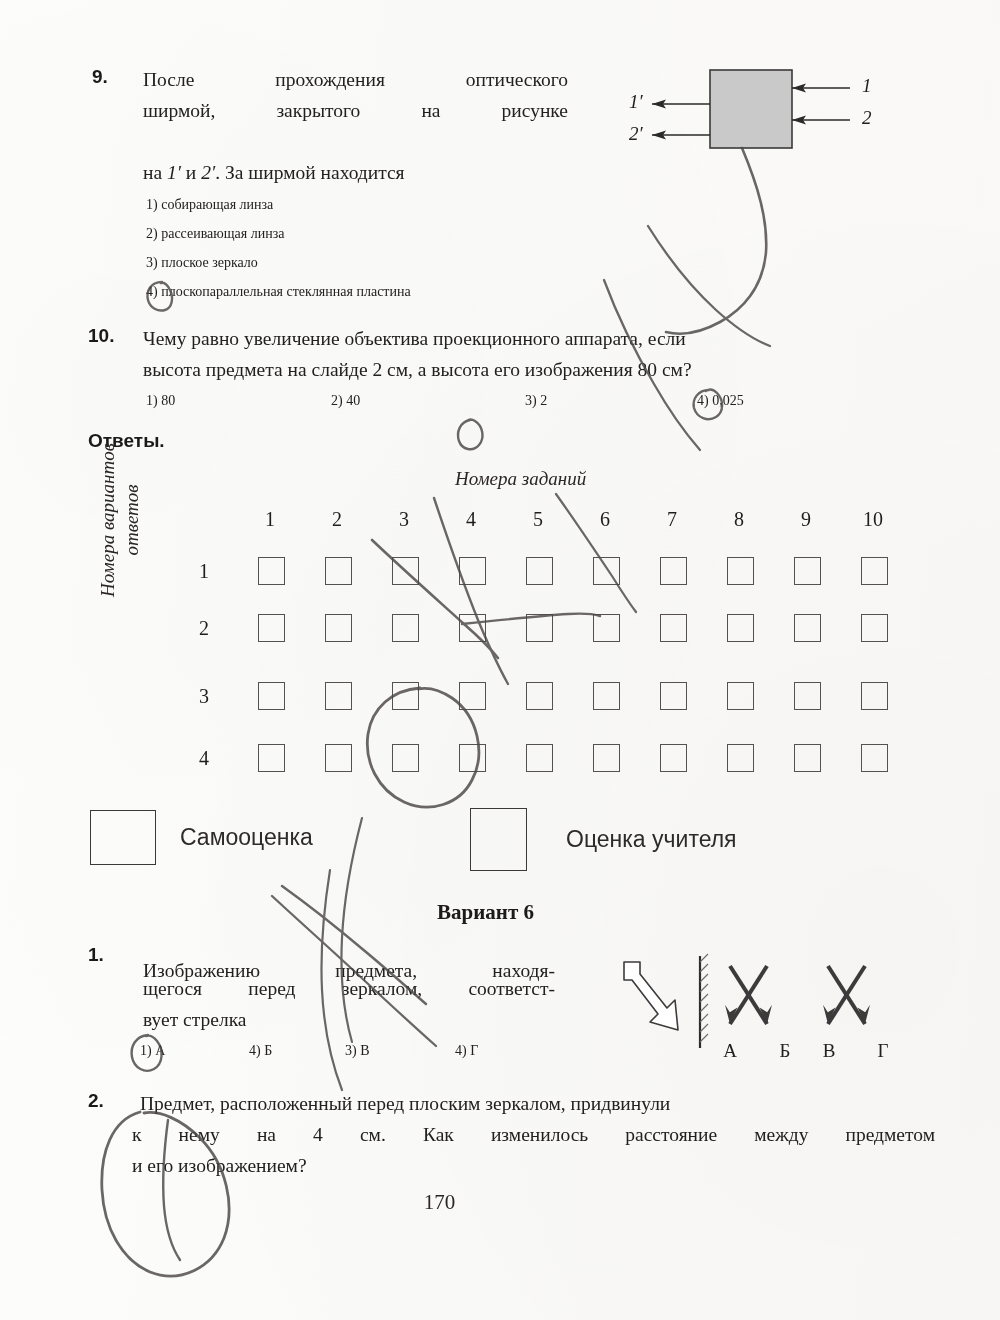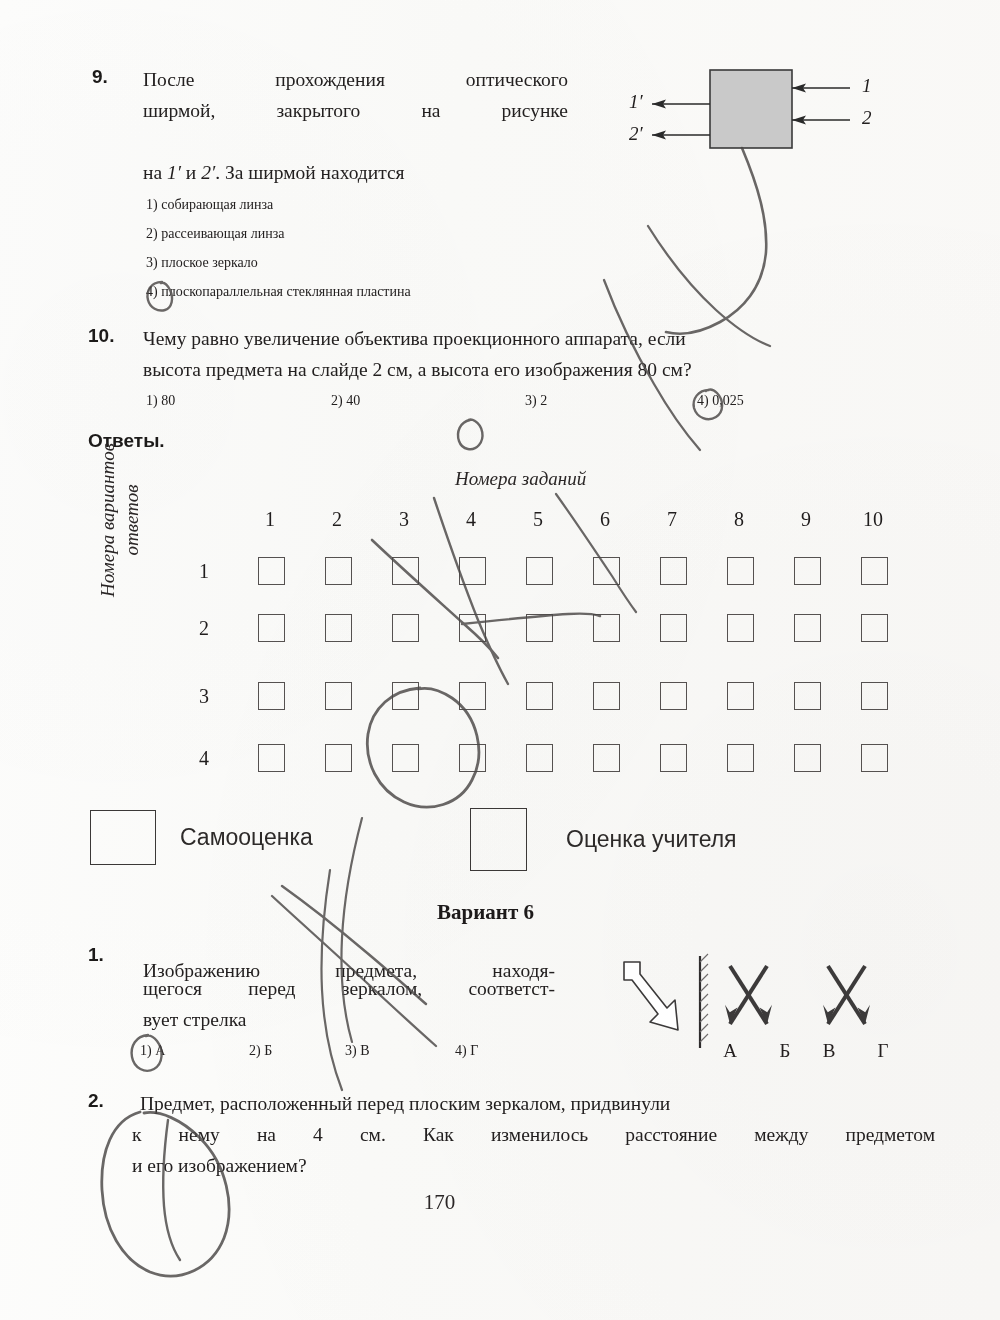--- a/index.html
+++ b/index.html
@@ -289,21 +289,21 @@
   <div class="assesslabel" style="left:566px; top:826px;">Оценка учителя</div>
 
   <div id="variant-heading">Вариант 6</div>
 
   <div class="qnum" style="left:88px; top:944px;">1.</div>
   <div class="qbody justified" style="left:143px; top:955px; width:412px;">Изображению предмета, находя-</div>
   <div class="qbody justified" style="left:143px; top:973px; width:412px;">щегося перед зеркалом, соответст-</div>
   <div class="qbody" style="left:143px; top:1004px; width:412px;">вует стрелка</div>
 
   <div class="opt" style="left:140px; top:1043px;">1) А</div>
-  <div class="opt" style="left:249px; top:1043px;">2) Б</div>
+  <div class="opt" style="left:249px; top:1043px;">4) Б</div>
   <div class="opt" style="left:345px; top:1043px;">3) В</div>
   <div class="opt" style="left:455px; top:1043px;">4) Г</div>
 
   <svg id="fig-mirror" viewBox="0 0 300 118">
 
     <path d="M12,10 L28,10 L28,22 L55,56 L63,48 L66,78 L38,70 L46,62 L20,28 L12,28 Z" fill="#ffffff" stroke="#3c3a3a" stroke-width="1.6" stroke-linejoin="round"></path>
 
     <line x1="88" y1="4" x2="88" y2="96" stroke="#2e2c2c" stroke-width="2.2"></line>
     <g stroke="#6d6a6a" stroke-width="1.1">
       <line x1="88" y1="10" x2="96" y2="2"></line>

